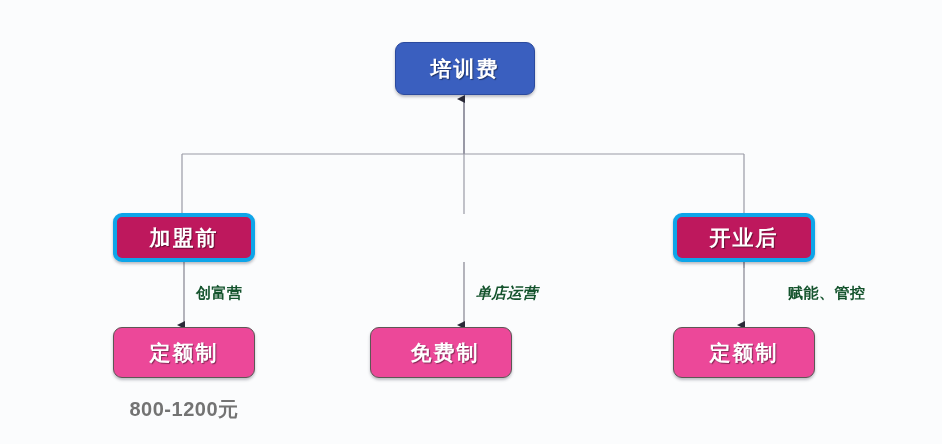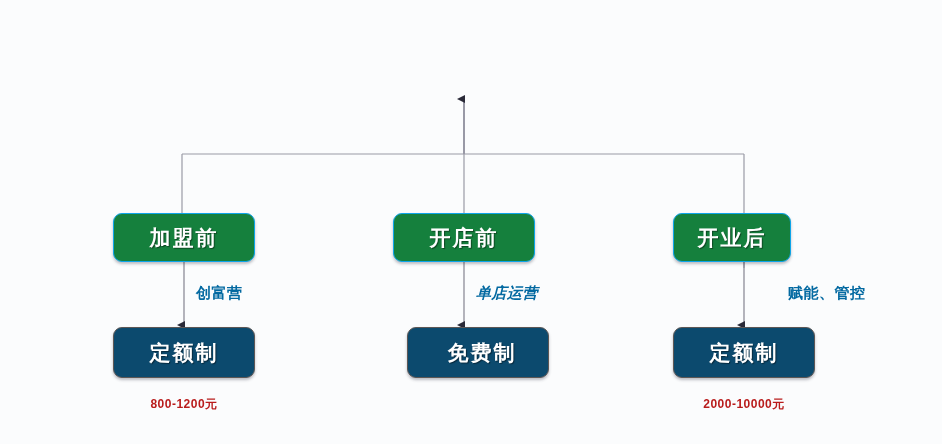--- a/index.html
+++ b/index.html
@@ -41,48 +41,48 @@
   }
 
   .node-root {
     background: #3a5fbf;
     border: 1px solid #2b4a9e;
     box-shadow: 0 2px 3px rgba(40,40,60,0.30);
     font-size: 21px;
   }
 
   .node-stage {
-    background: #15803d;
-    border: 1px solid #0ea5e9;
+    background: #be185d;
+    border: 4px solid #0ea5e9;
     box-shadow: 0 2px 3px rgba(40,40,60,0.30);
     font-size: 21px;
   }
 
   .node-policy {
-    background: #0c4a6e;
+    background: #ec4899;
     border: 1px solid #5d5755;
     box-shadow: 0 2px 3px rgba(40,40,60,0.30);
     font-size: 21px;
   }
 
   .edge-label {
     position: absolute;
     font-size: 15px;
     font-weight: bold;
-    color: #0369a1;
+    color: #14532d;
     white-space: nowrap;
     letter-spacing: 0.5px;
     z-index: 4;
   }
 
   .price-label {
     position: absolute;
-    font-size: 12px;
+    font-size: 20px;
     font-weight: bold;
-    color: #b91c1c;
+    color: #737373;
     white-space: nowrap;
     letter-spacing: 0.5px;
     text-align: center;
     z-index: 4;
   }
 </style>
 </head>
 <body>
 
 <div id="diagram">
@@ -103,36 +103,35 @@
 
     <line x1="182" y1="154" x2="182" y2="214" stroke="#9a9aa6" stroke-width="1.2"></line>
     <line x1="464" y1="154" x2="464" y2="214" stroke="#9a9aa6" stroke-width="1.2"></line>
     <line x1="744" y1="154" x2="744" y2="268" stroke="#9a9aa6" stroke-width="1.2"></line>
 
     <line x1="184" y1="262" x2="184" y2="325" stroke="#8d8d99" stroke-width="1.3" marker-end="url(#arrow-down)"></line>
     <line x1="464" y1="262" x2="464" y2="325" stroke="#8d8d99" stroke-width="1.3" marker-end="url(#arrow-down)"></line>
     <line x1="744" y1="262" x2="744" y2="325" stroke="#8d8d99" stroke-width="1.3" marker-end="url(#arrow-down)"></line>
   </svg>
 
+  <div class="node node-root" style="left:395px; top:42px; width:140px; height:53px;">培训费</div>
 
   <div class="node node-stage" style="left:113px; top:213px; width:142px; height:49px;">加盟前</div>
 
-  <div class="node node-stage" style="left:393px; top:213px; width:142px; height:49px;">开店前</div>
 
-  <div class="node node-stage" style="left:673px; top:213px; width:118px; height:49px;text-align:right;">开业后</div>
+  <div class="node node-stage" style="left:673px; top:213px; width:142px; height:49px;text-align:right;">开业后</div>
 
   <div class="edge-label" style="left:196px; top:284px;">创富营</div>
 
   <div class="edge-label" style="left:476px; top:284px;font-style:italic;">单店运营</div>
 
   <div class="edge-label" style="left:788px; top:284px;">赋能、管控</div>
 
   <div class="node node-policy" style="left:113px; top:327px; width:142px; height:51px;">定额制</div>
 
-  <div class="node node-policy" style="left:407px; top:327px; width:142px; height:51px;padding-left:8px;">免费制</div>
+  <div class="node node-policy" style="left:370px; top:327px; width:142px; height:51px;padding-left:8px;">免费制</div>
 
   <div class="node node-policy" style="left:673px; top:327px; width:142px; height:51px;">定额制</div>
 
   <div class="price-label" style="left:113px; top:396px; width:142px;">800-1200元</div>
 
-  <div class="price-label" style="left:673px; top:396px; width:142px;">2000-10000元</div>
 
 </div>
 
 </body></html>

